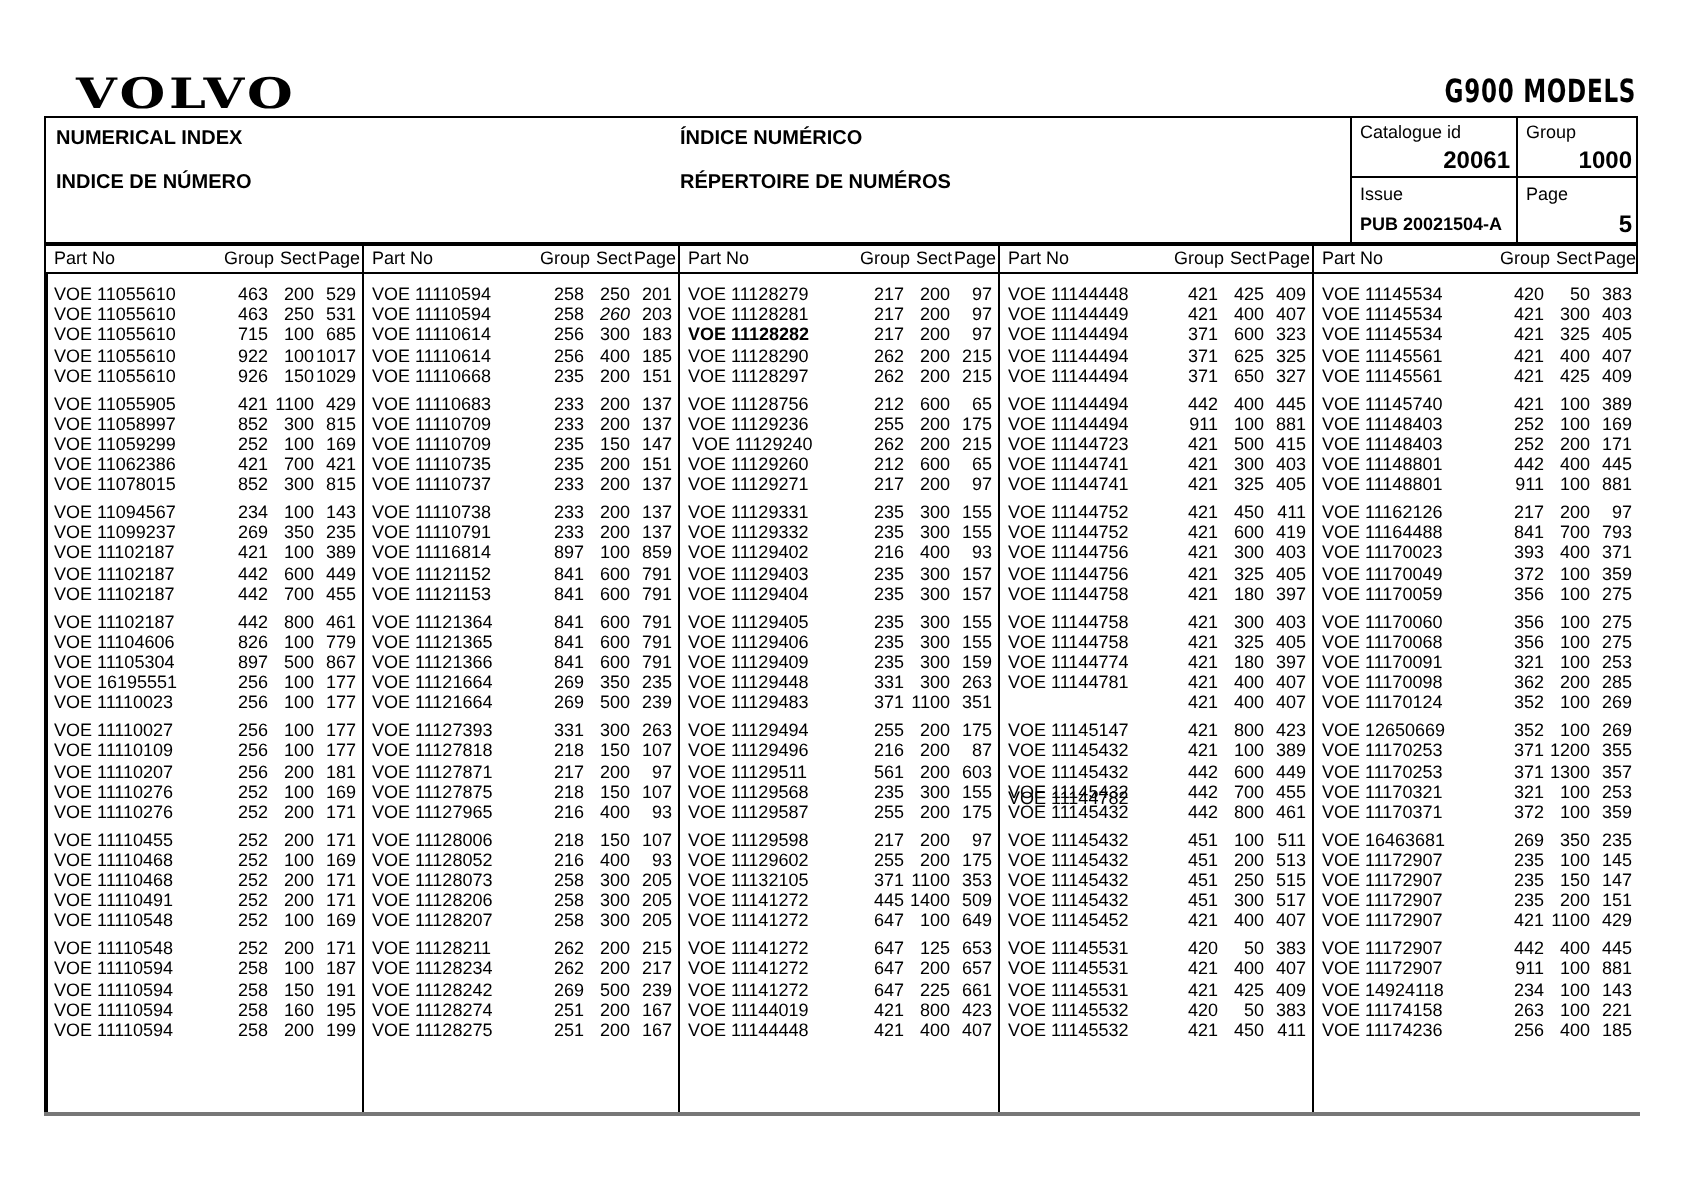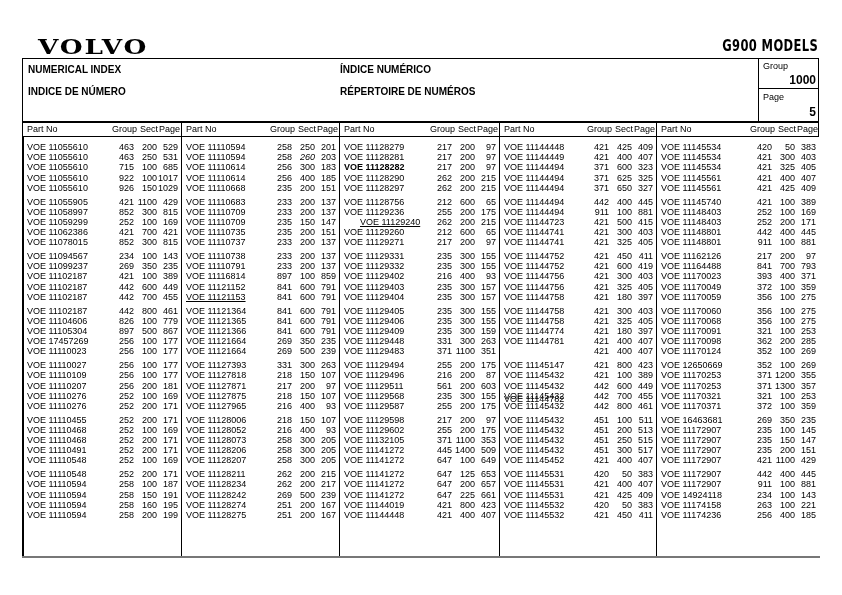--- a/index.html
+++ b/index.html
@@ -30,23 +30,31 @@
 <div class="models">G900 MODELS</div>
 
 <div class="hdrbox">
   <div class="t" style="left:5px;top:5px;">NUMERICAL INDEX</div>
   <div class="t" style="left:5px;top:27px;">INDICE DE NÚMERO</div>
   <div class="t" style="left:317px;top:5px;">ÍNDICE NUMÉRICO</div>
   <div class="t" style="left:317px;top:27px;">RÉPERTOIRE DE NUMÉROS</div>
 </div>
 
 <div class="infobox">
+  <div class="cell" style="left:0;top:0;width:83px;height:31px;border-bottom:1px solid #000;">
+    <span class="lbl">Catalogue id</span>
+    <span class="val" style="top:15px;font-size:12px;">20061</span>
+  </div>
   <div class="cell" style="left:83px;top:0;width:61px;height:31px;border-bottom:1px solid #000;">
     <span class="lbl">Group</span>
     <span class="val" style="top:15px;font-size:12px;">1000</span>
+  </div>
+  <div class="cell" style="left:0;top:31px;width:83px;height:32px;">
+    <span class="lbl">Issue</span>
+    <span class="val" style="left:4px;right:auto;top:18px;font-size:9px;">PUB 20021504-A</span>
   </div>
   <div class="cell" style="left:83px;top:31px;width:61px;height:32px;">
     <span class="lbl">Page</span>
     <span class="val" style="top:16px;font-size:12px;">5</span>
   </div>
 </div>
 
 <div class="colhead" id="colhead">
     <div class="grp" style="left: 4px; width: 153px;">
       <span style="left: 0px;">Part No</span>
@@ -187,21 +195,21 @@
         <span style="right: 21px;">100</span>
         <span style="right: 0px;">779</span>
       </div>
       <div class="row">
         <span style="left: 0px;">VOE 11105304</span>
         <span style="right: 44px;">897</span>
         <span style="right: 21px;">500</span>
         <span style="right: 0px;">867</span>
       </div>
       <div class="row">
-        <span style="left: 0px;">VOE 17457269</span>
+        <span style="left: 0px;">VOE 16195551</span>
         <span style="right: 44px;">256</span>
         <span style="right: 21px;">100</span>
         <span style="right: 0px;">177</span>
       </div>
       <div class="row">
         <span style="left: 0px;">VOE 11110023</span>
         <span style="right: 44px;">256</span>
         <span style="right: 21px;">100</span>
         <span style="right: 0px;">177</span>
       </div>
@@ -381,21 +389,21 @@
         <span style="right: 21px;">100</span>
         <span style="right: 0px;">859</span>
       </div>
       <div class="row">
         <span style="left: 0px;">VOE 11121152</span>
         <span style="right: 44px;">841</span>
         <span style="right: 21px;">600</span>
         <span style="right: 0px;">791</span>
       </div>
       <div class="row">
-        <span style="left: 0px; text-decoration: underline;">VOE 11121153</span>
+        <span style="left: 0px;">VOE 11121153</span>
         <span style="right: 44px;">841</span>
         <span style="right: 21px;">600</span>
         <span style="right: 0px;">791</span>
       </div>
       <div class="gap"></div>
       <div class="row">
         <span style="left: 0px;">VOE 11121364</span>
         <span style="right: 44px;">841</span>
         <span style="right: 21px;">600</span>
         <span style="right: 0px;">791</span>
@@ -557,21 +565,21 @@
         <span style="right: 21px;">600</span>
         <span style="right: 0px;">65</span>
       </div>
       <div class="row">
         <span style="left: 0px;">VOE 11129236</span>
         <span style="right: 44px;">255</span>
         <span style="right: 21px;">200</span>
         <span style="right: 0px;">175</span>
       </div>
       <div class="row">
-        <span style="left: 16px; text-decoration: underline;">VOE 11129240</span>
+        <span style="left: 2px;">VOE 11129240</span>
         <span style="right: 44px;">262</span>
         <span style="right: 21px;">200</span>
         <span style="right: 0px;">215</span>
       </div>
       <div class="row">
         <span style="left: 0px;">VOE 11129260</span>
         <span style="right: 44px;">212</span>
         <span style="right: 21px;">600</span>
         <span style="right: 0px;">65</span>
       </div>

